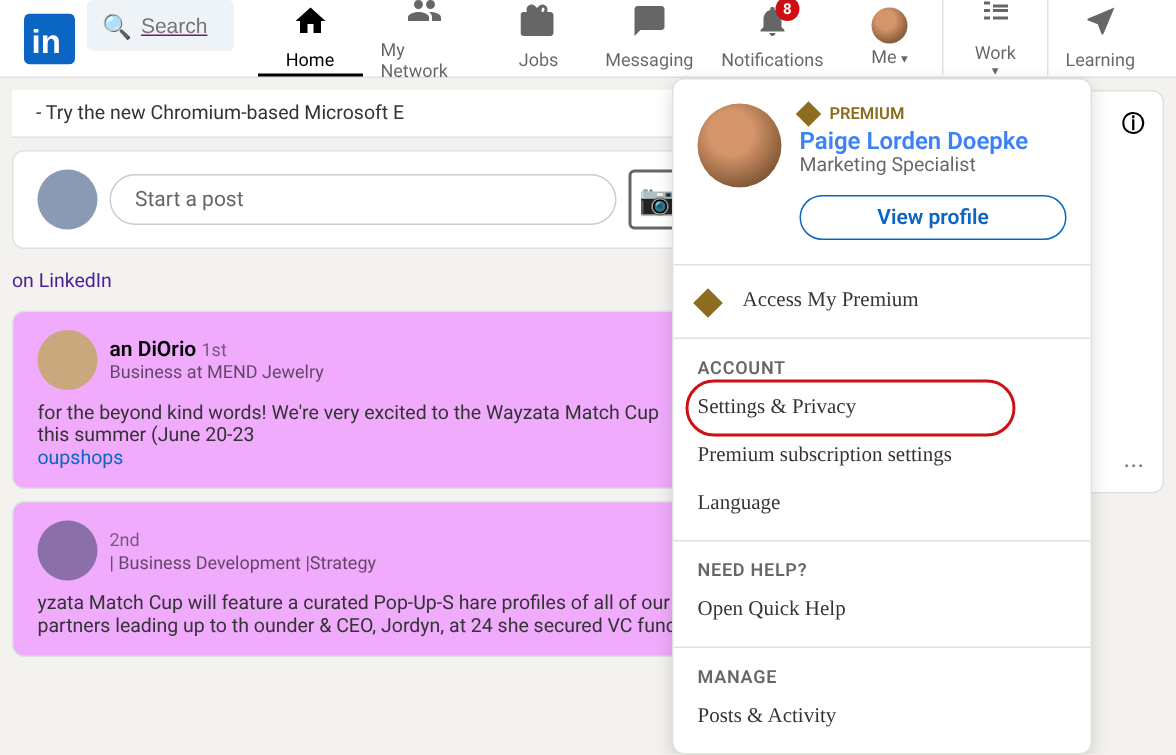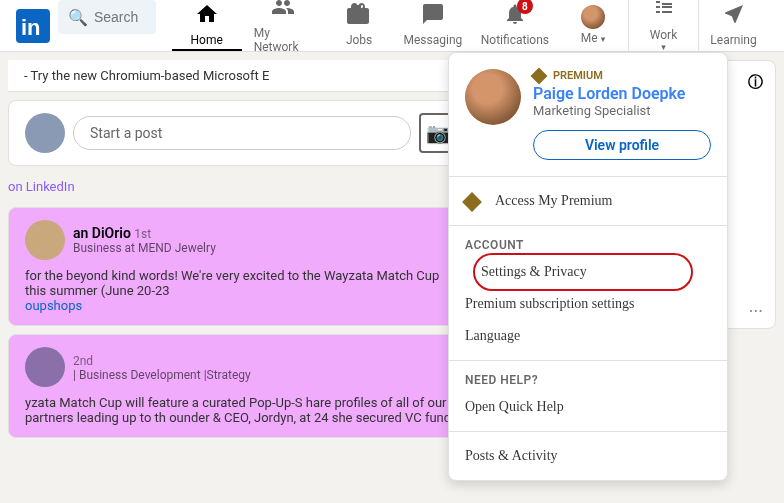--- a/index.html
+++ b/index.html
@@ -40,22 +40,23 @@
       padding: 0 10px;
       margin-right: 16px;
       height: 34px;
       width: 220px;
     }
     .nav-search input {
       border: none;
       background: transparent;
       outline: none;
       font-size: 14px;
-      color: #0f766e;
+      color: #701a75;
       width: 100%;
+      text-decoration: underline;
     }
     .nav-items {
       display: flex;
       align-items: stretch;
       flex: 1;
       justify-content: flex-end;
     }
     .nav-item {
       display: flex;
       flex-direction: column;
@@ -287,21 +288,20 @@
       font-size: 14px;
       color: rgba(0,0,0,0.8);
       cursor: pointer;
       display: flex;
       align-items: flex-end;
       gap: 16px;
       font-family: Liberation Serif, serif;
     }
     .dropdown-item.highlighted {
       position: relative;
-      margin-left: 16px;
     }
 
     
     .settings-circle {
       position: absolute;
       border: 2px solid #cc1016;
       border-radius: 50px;
       width: 220px;
       height: 38px;
       left: 8px;
@@ -318,21 +318,21 @@
       background: radial-gradient(circle at 40% 35%, #d4956a 30%, #8b5e3c 70%);
       margin-bottom: 2px;
     }
 
     .nav-home-underline {
       border-bottom: 2px solid #000 !important;
     }
 
     
     .feed-on-linkedin {
-      color: #8b5cf6;
+      color: #4c1d95;
       font-size: 13px;
     }
 
     
     .post-user-row {
       display: flex;
       align-items: center;
       gap: 8px;
       margin-bottom: 8px;
     }
@@ -605,17 +605,18 @@
   </div>
 
   <div class="dropdown-section">
     <div class="dropdown-section-title">NEED HELP?</div>
     <div class="dropdown-item">
       <span>Open Quick Help</span>
     </div>
   </div>
 
   <div class="dropdown-section">
+    <div class="dropdown-section-title">MANAGE</div>
     <div class="dropdown-item">
       <span>Posts &amp; Activity</span>
     </div>
   </div>
 </div>
 
 </body></html>

